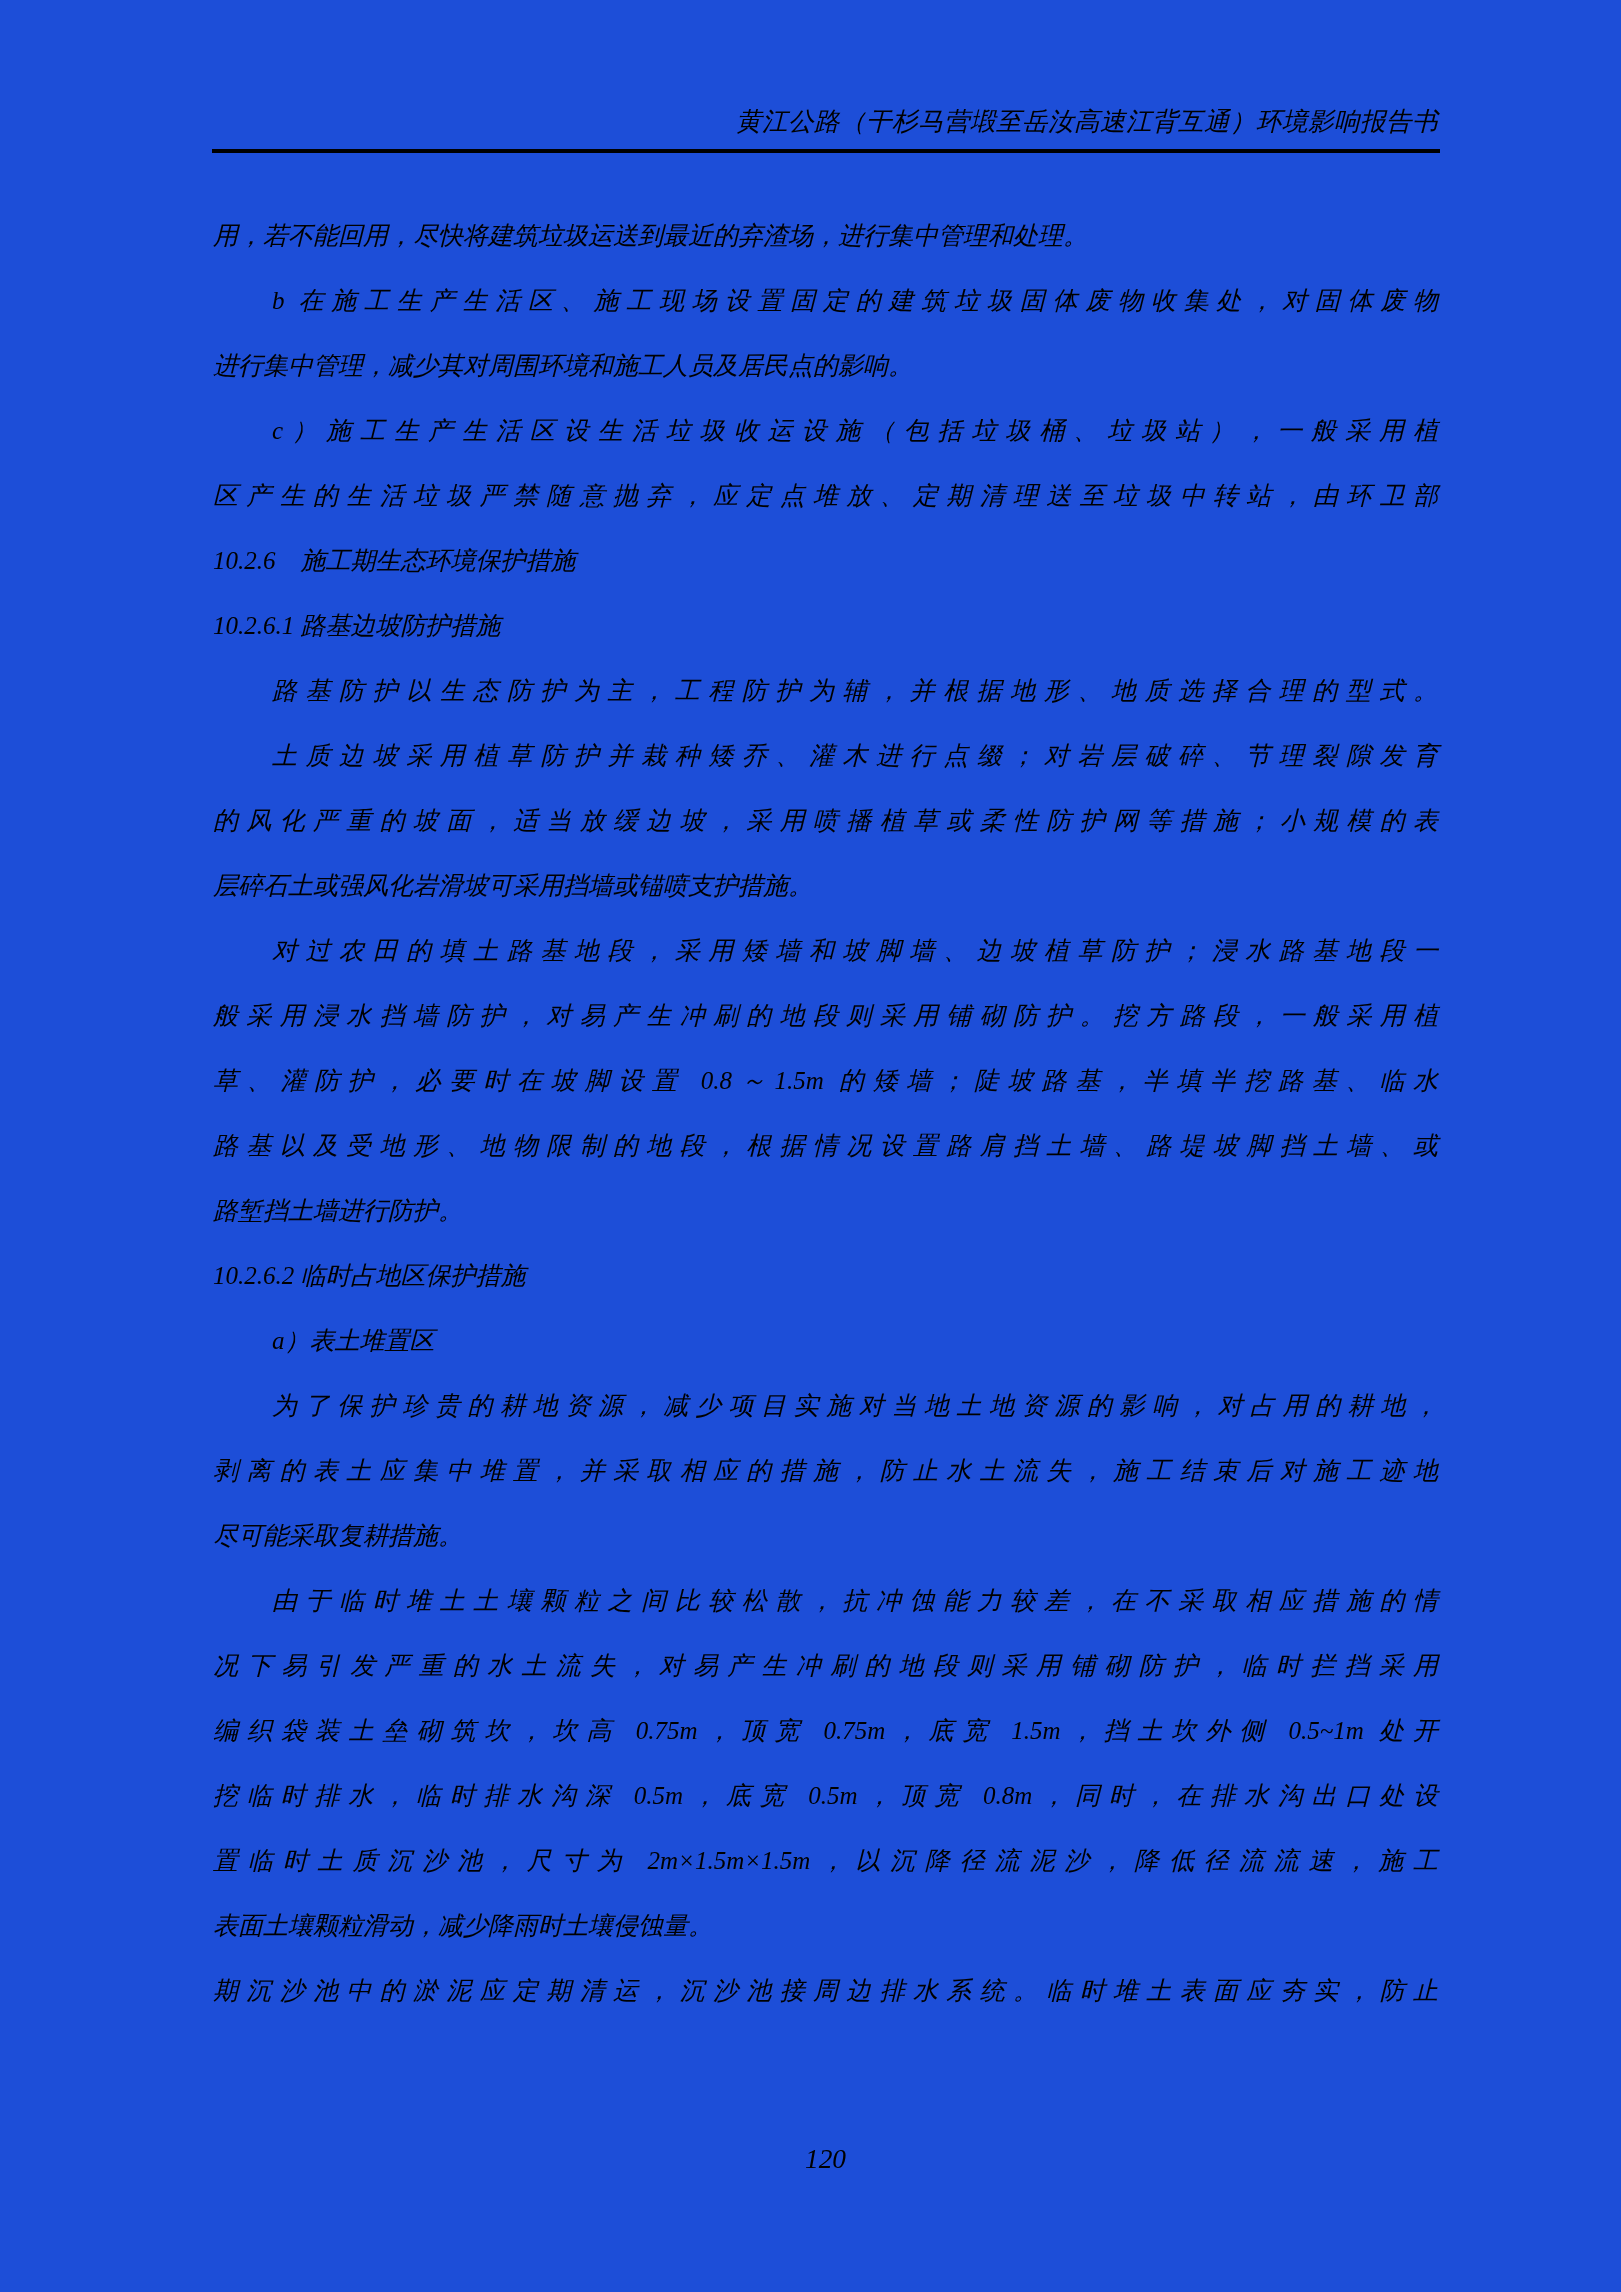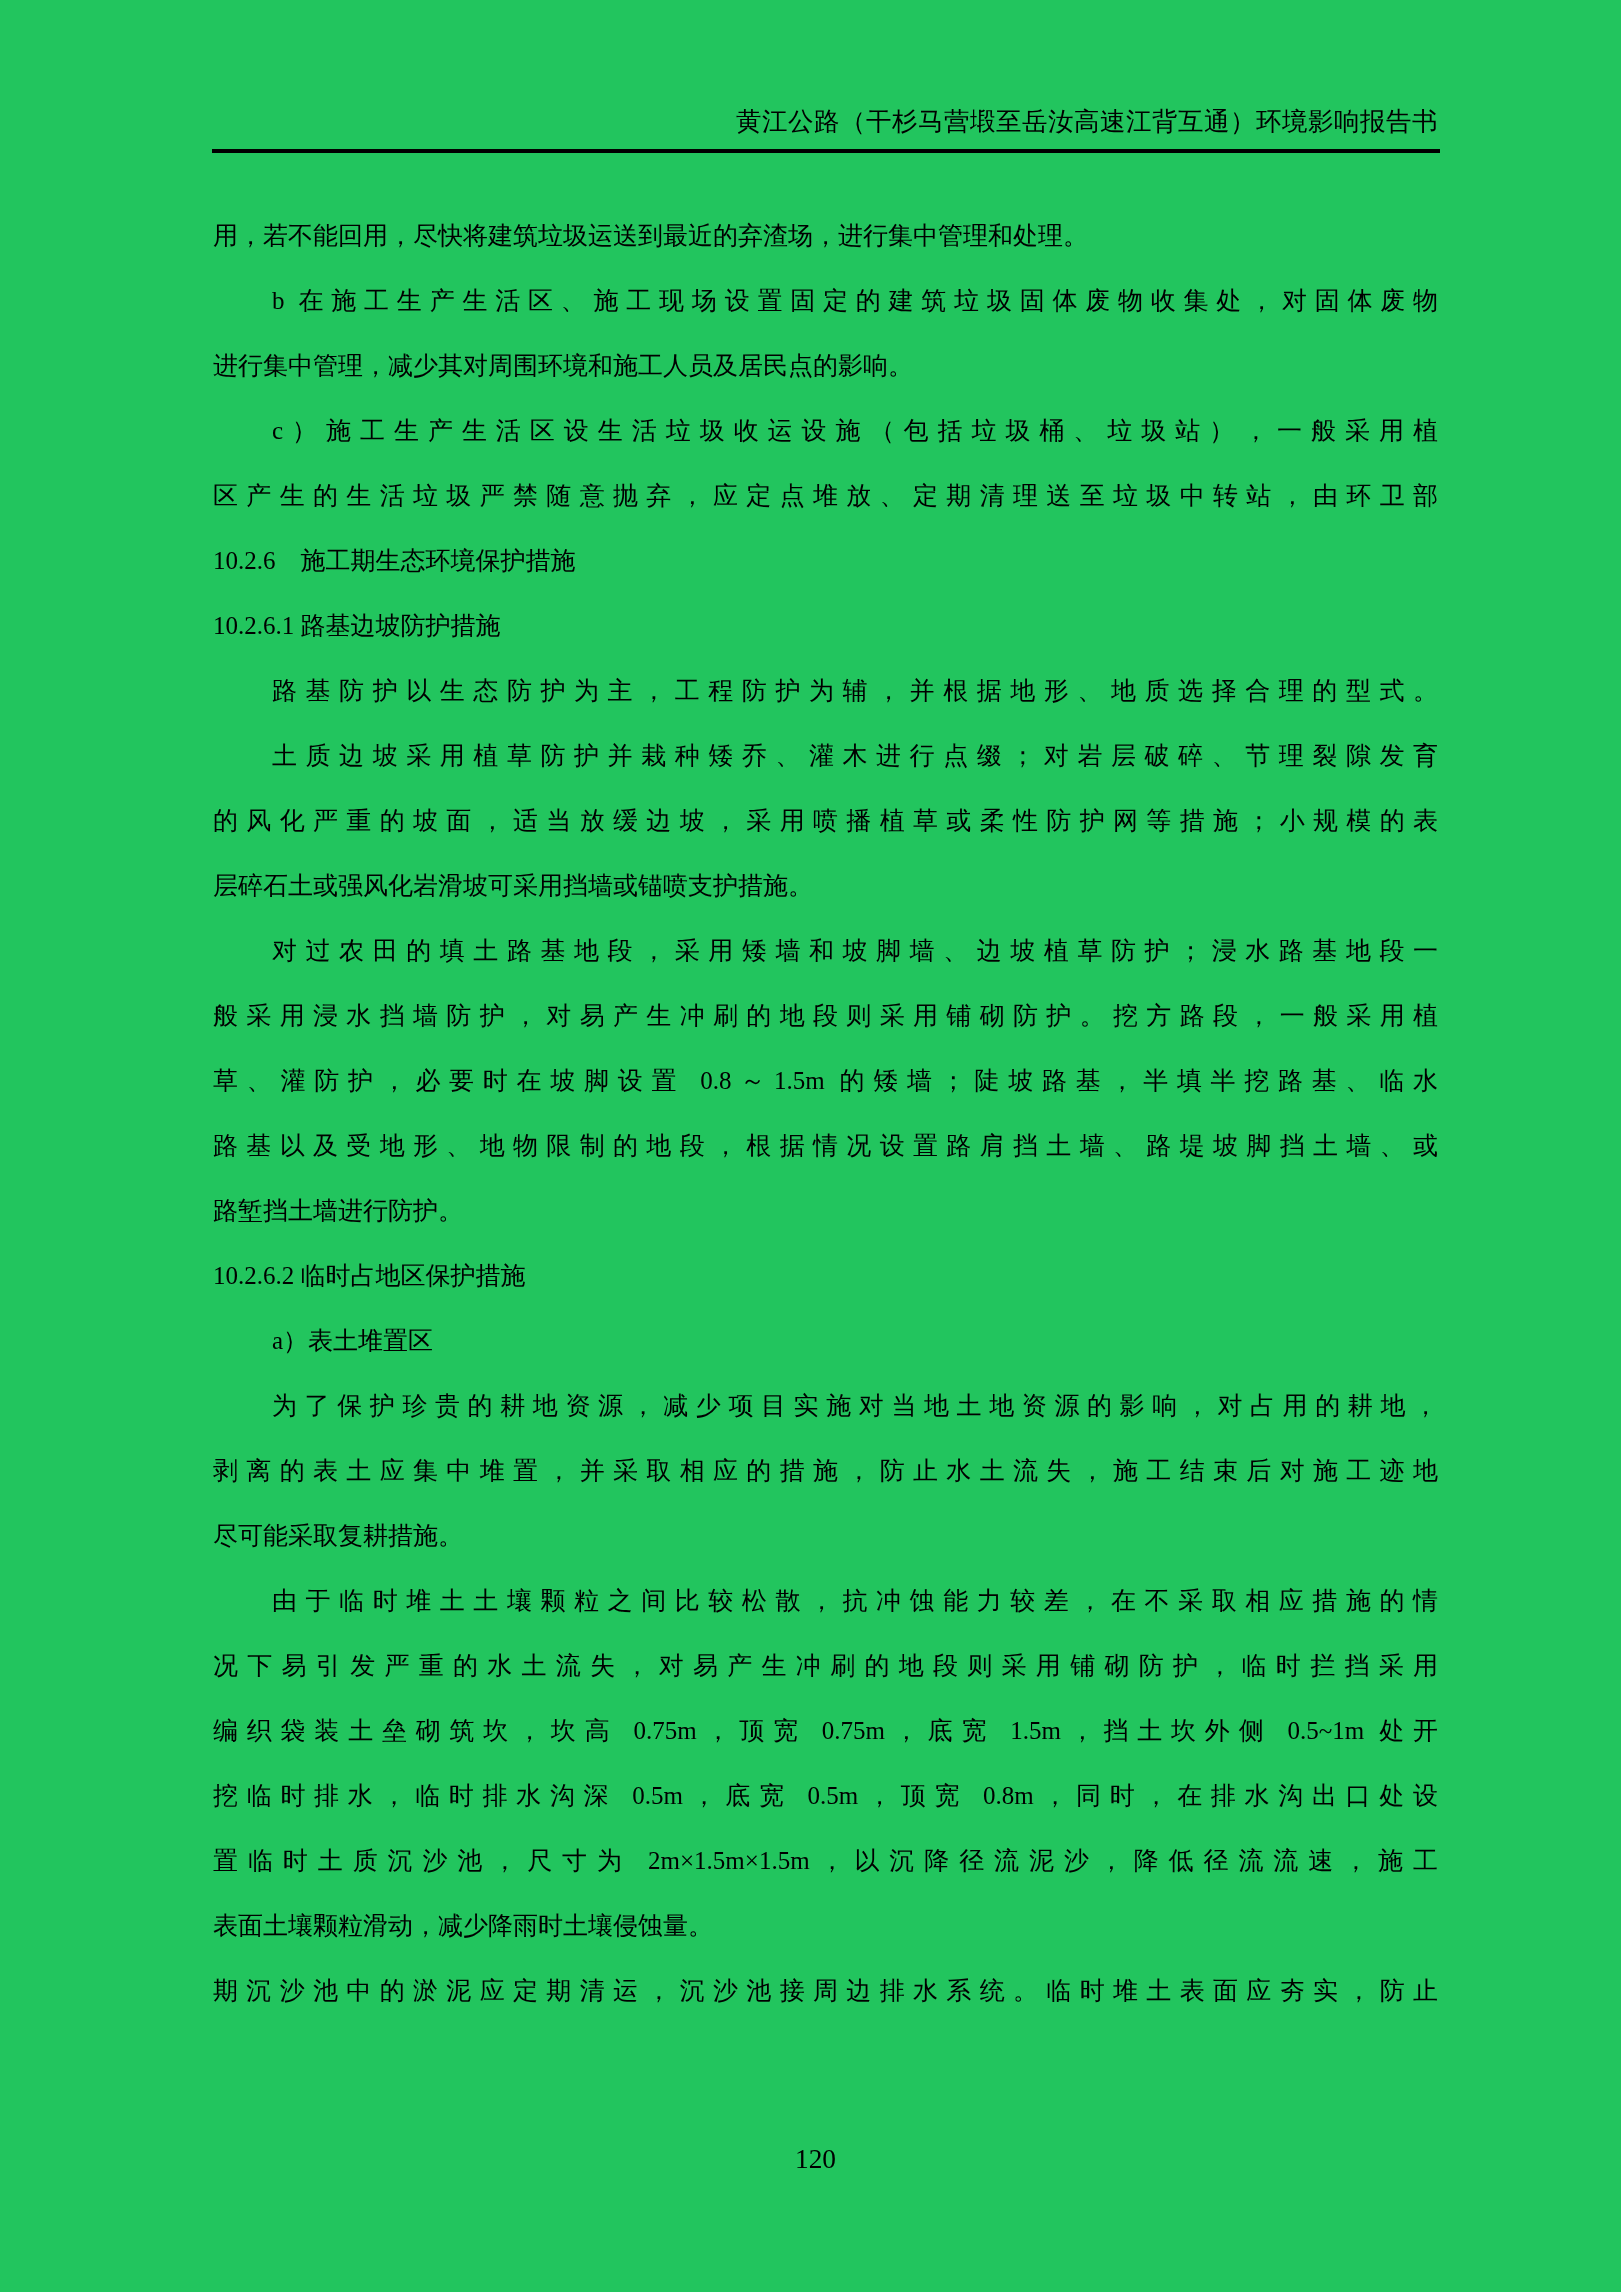--- a/index.html
+++ b/index.html
@@ -7,21 +7,22 @@
     width: 1621px;
     height: 2293px;
     background: #ffffff;
     position: relative;
     color: #000000;
     font-family: "Liberation Serif", "DejaVu Serif", serif;
   }
   .page {
     position: absolute;
     inset: 0;
-    background: #22c55e;
+    background: #1d4ed8;
+    font-style: italic;
   }
   .header-title {
     position: absolute;
     top: 106px;
     left: 213px;
     width: 1225px;
     text-align: right;
     font-size: 25.5px;
     line-height: 31px;
     letter-spacing: 0.5px;
@@ -51,21 +52,21 @@
   }
   .line.stretch {
     text-align-last: justify;
   }
   .line.indent {
     text-indent: 59px;
   }
   .footer-pagenum {
     position: absolute;
     top: 2143px;
-    left: 203px;
+    left: 213px;
     width: 1225px;
     text-align: center;
     font-size: 27.4px;
     line-height: 33px;
   }
 </style>
 </head>
 <body>
 
 <div class="page">

